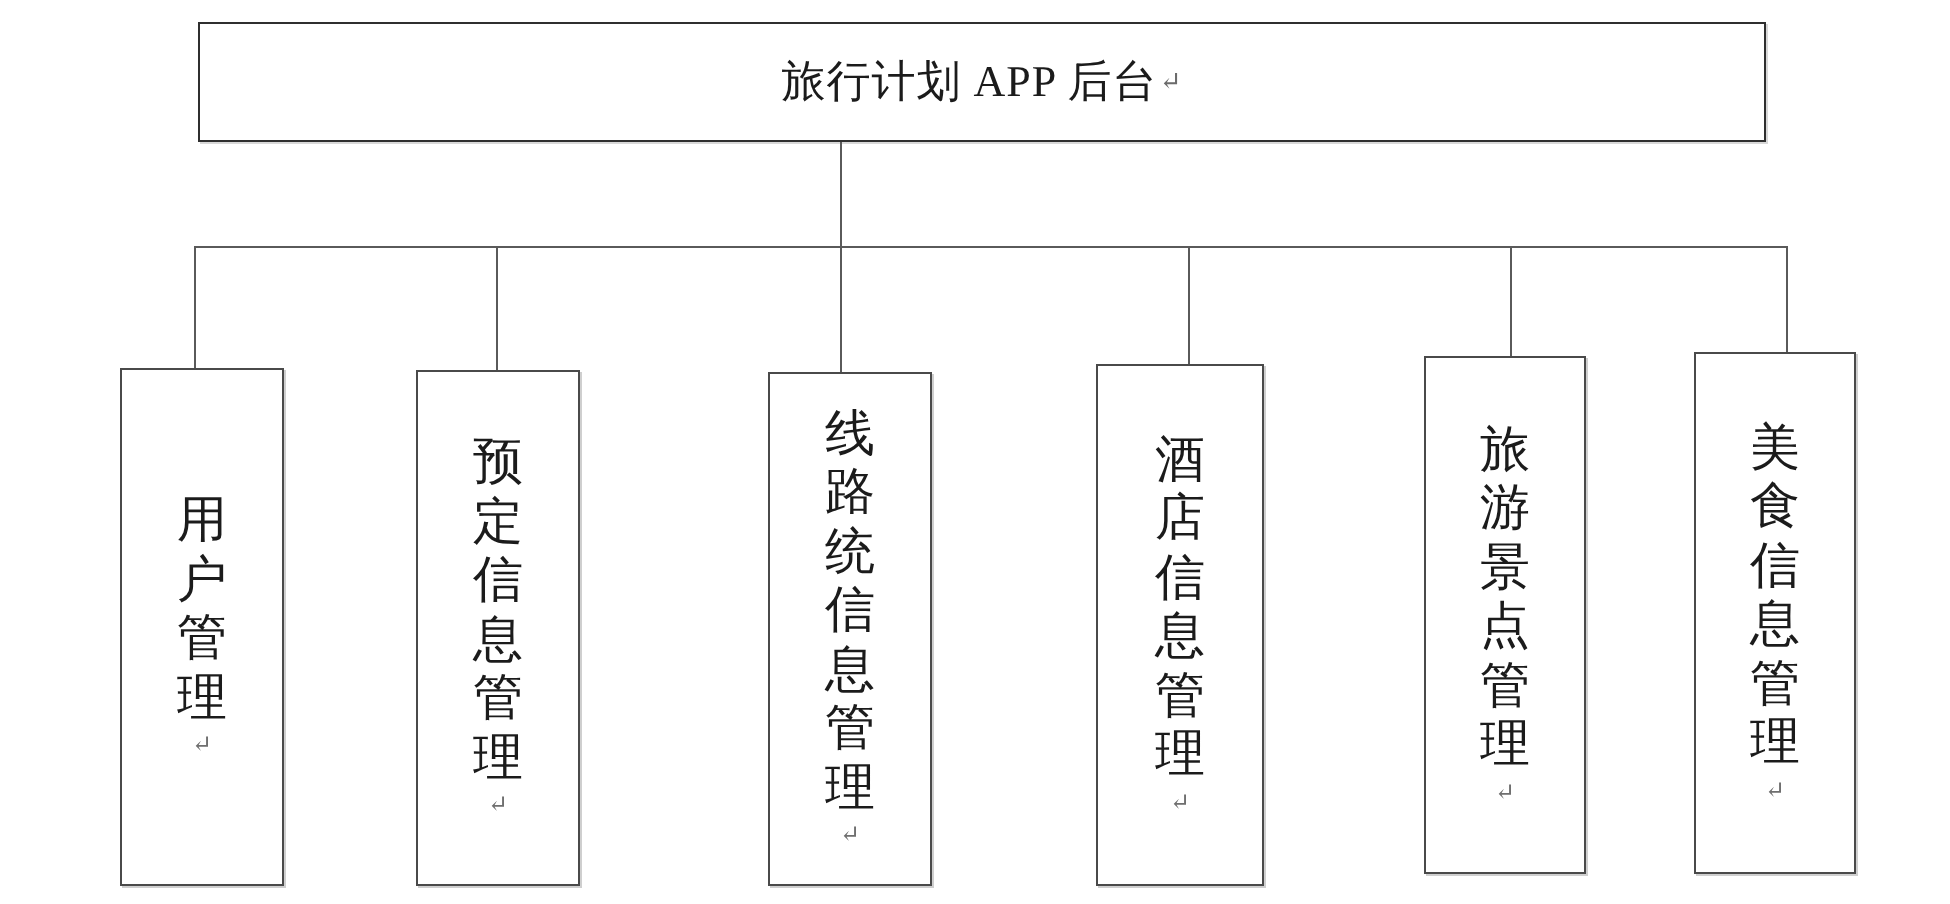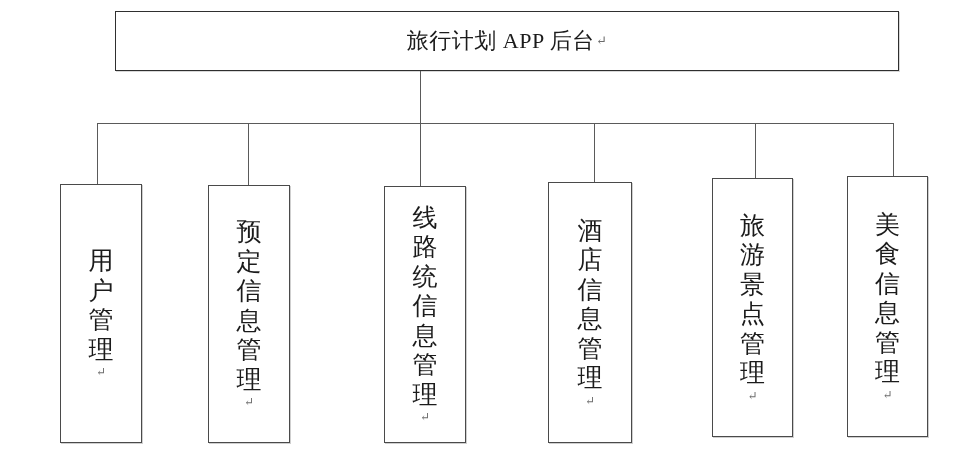--- a/index.html
+++ b/index.html
@@ -84,21 +84,21 @@
     background: #5a5a5a;
   }
   .line.h { height: 1px; }
   .line.v { width: 1px; }
 </style>
 </head>
 <body>
 
 <div id="canvas">
 
-  <div class="node root" style="left:115px; top:11px; width:784px; height:60px;">
+  <div class="node root" style="left:99px; top:11px; width:784px; height:60px;">
     <div class="root-label">
       <span>旅行计划 APP 后台</span><span class="pilcrow">↵</span>
     </div>
   </div>
 
   <div class="line v" style="left:420px; top:71px; height:52px;"></div>
 
   <div class="line h" style="left:97px; top:123px; width:797px;"></div>
 
   <div class="line v" style="left:97px; top:123px; height:61px;"></div>

